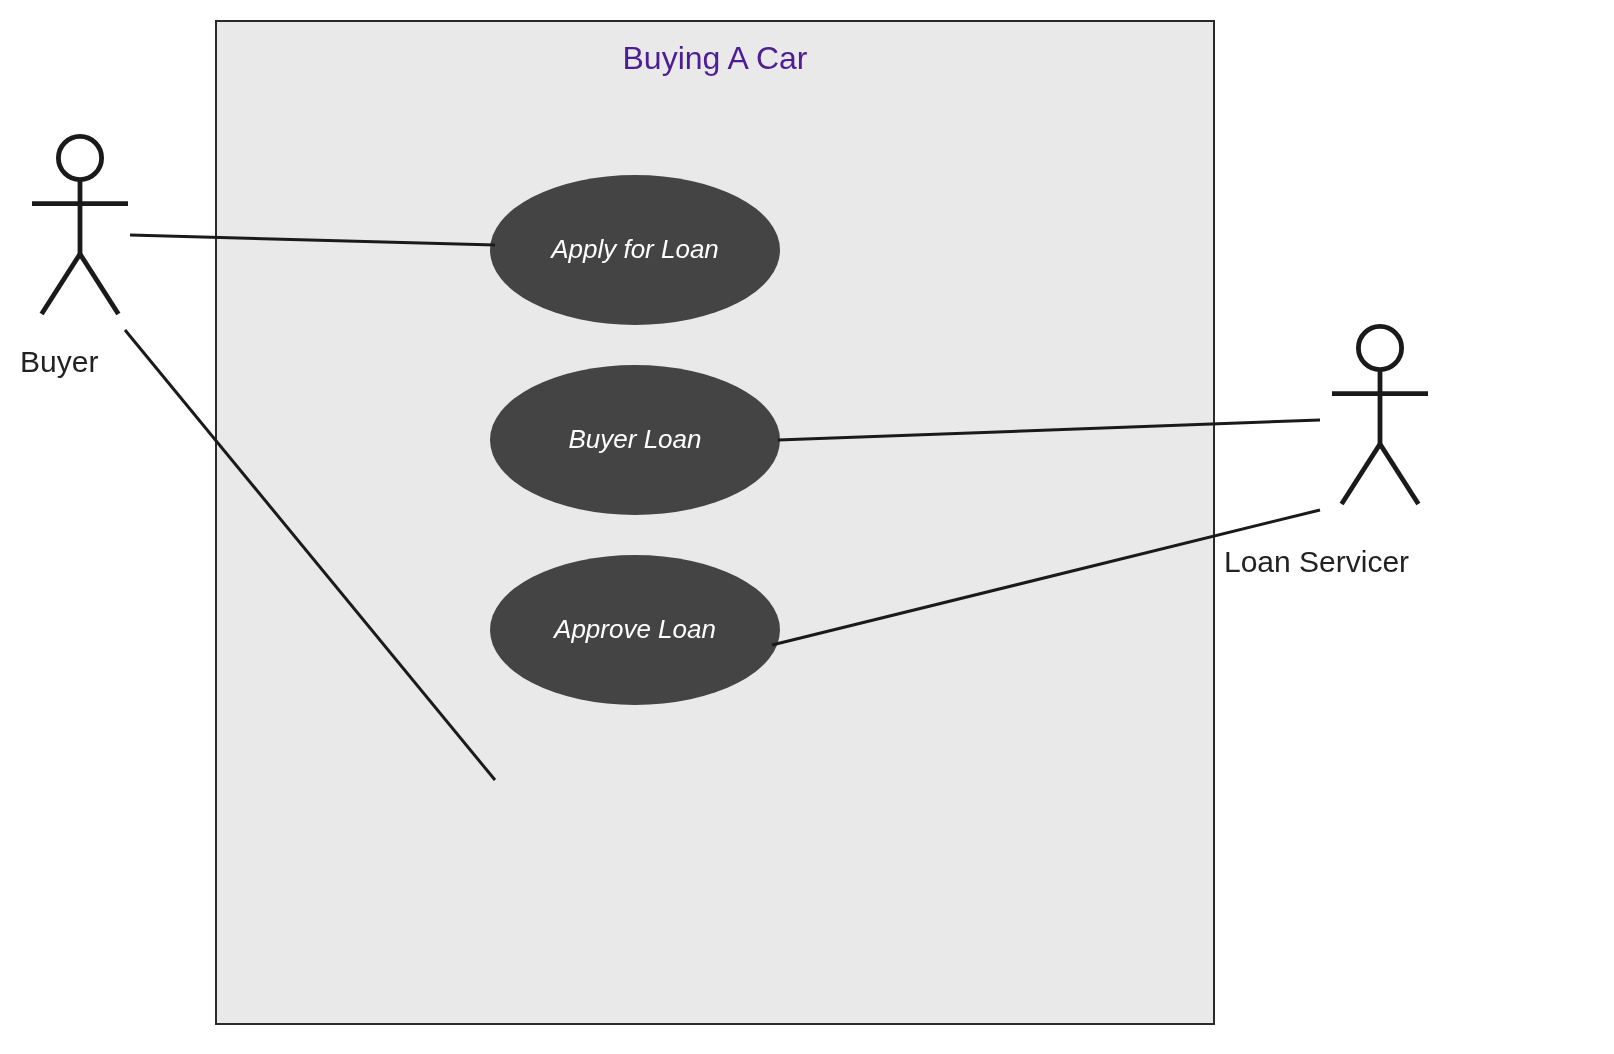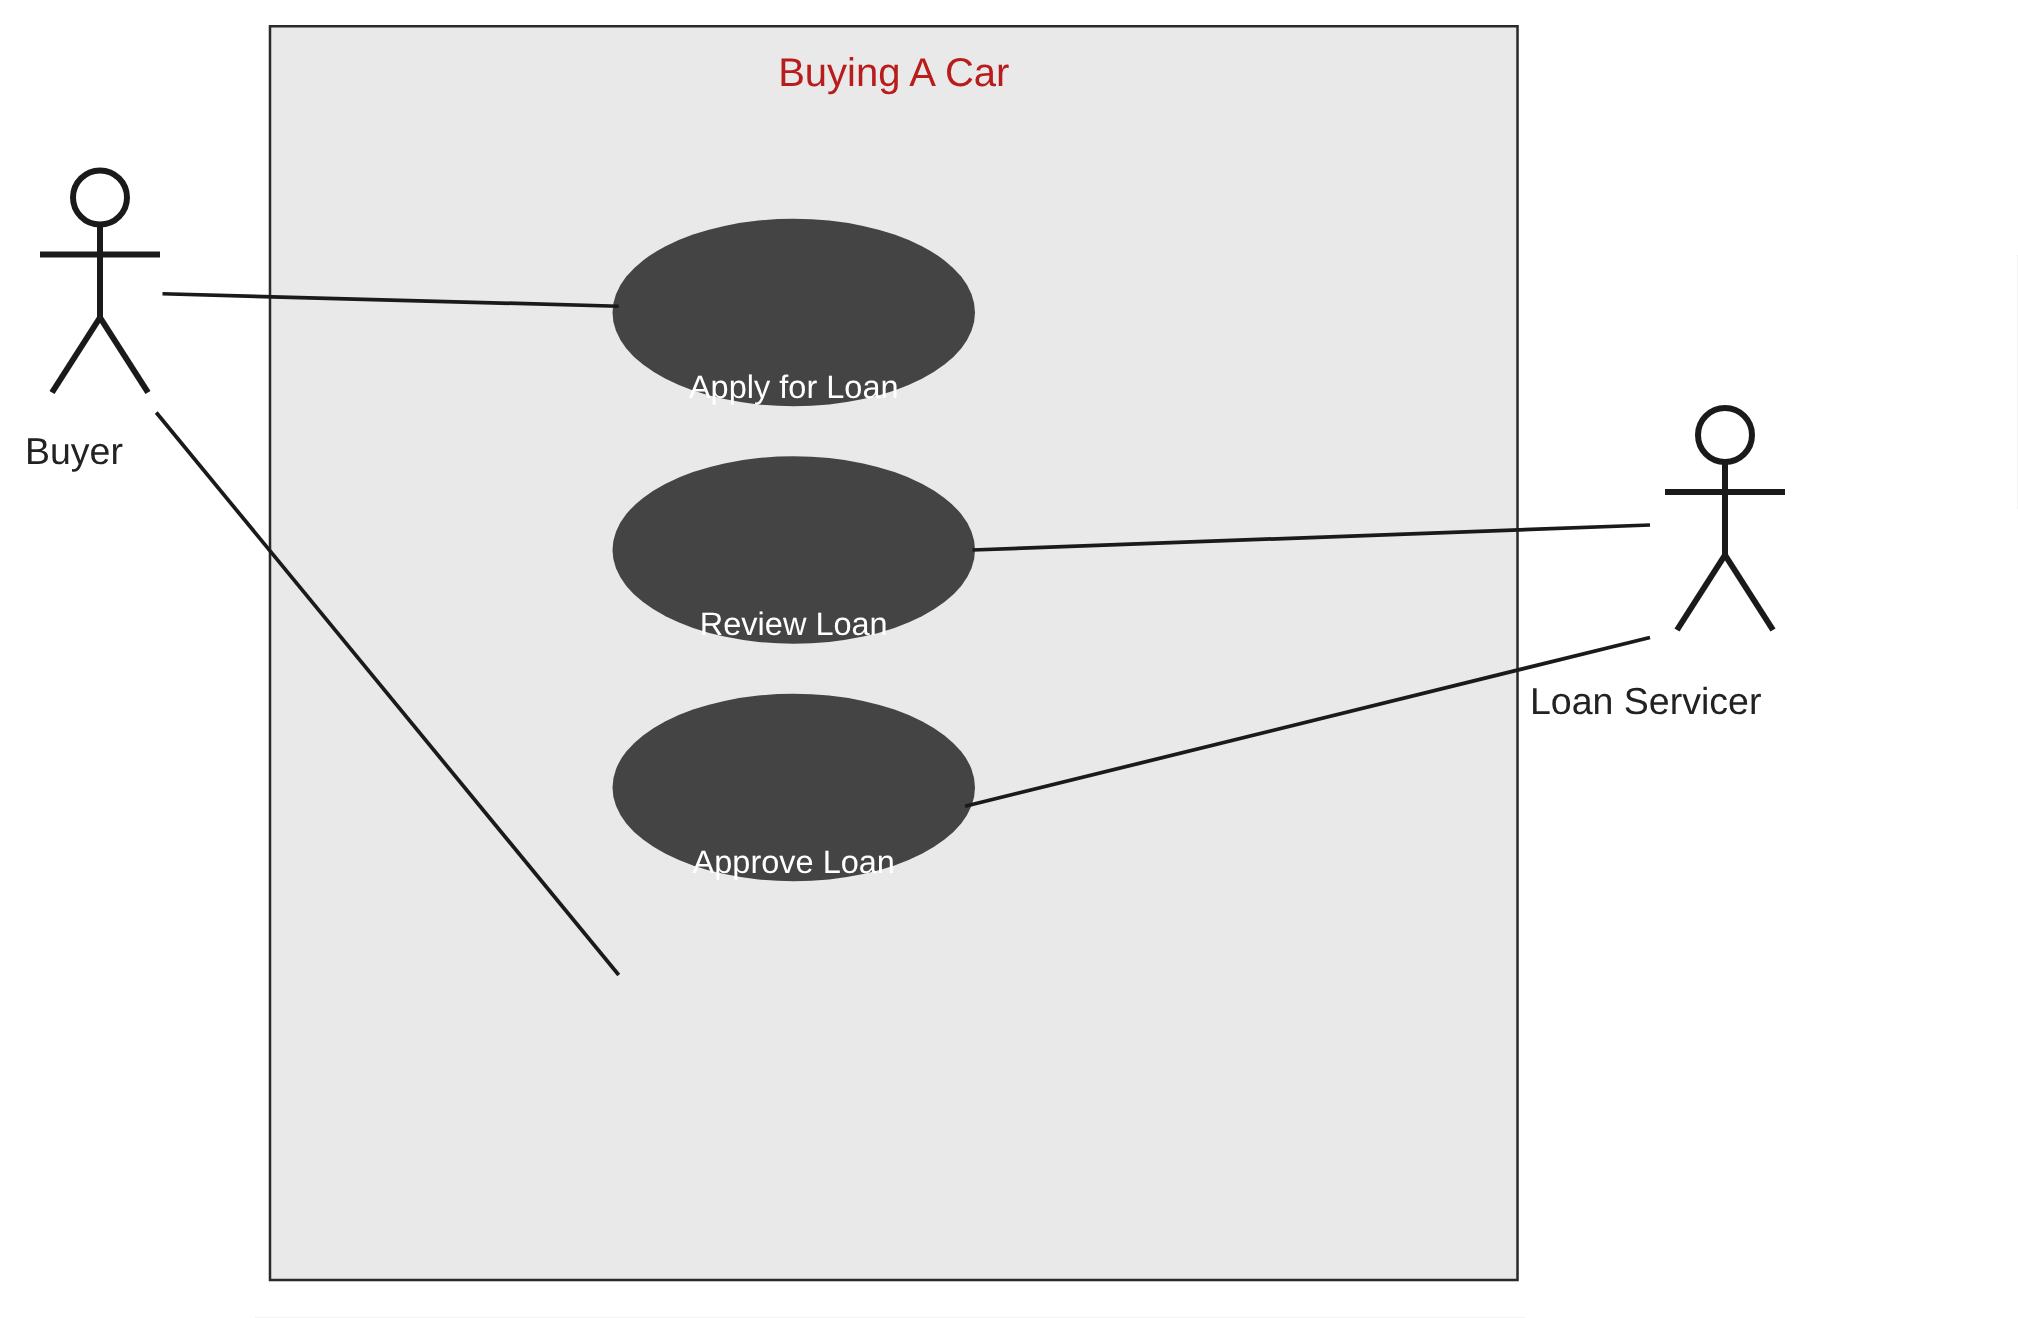--- a/index.html
+++ b/index.html
@@ -25,35 +25,36 @@
       background: #e9e9e9;
       border: 2px solid #2a2a2a;
     }
     .system-title {
       position: absolute;
       top: 18px;
       left: 0;
       width: 100%;
       text-align: center;
       font-size: 32px;
-      color: #b91c1c;
+      color: #4c1d95;
       font-weight: 400;
     }
     .usecase {
       position: absolute;
       border-radius: 50%;
       background: #444444;
       color: #ffffff;
       display: flex;
-      align-items: flex-end;
+      align-items: center;
       justify-content: center;
       text-align: center;
       font-size: 26px;
       line-height: 1.2;
       padding: 0 14px;
+      font-style: italic;
     }
     .usecase .label { pointer-events: none; }
     .actor-label {
       position: absolute;
       font-size: 30px;
       color: #222;
     }
     svg.overlay {
       position: absolute;
       top: 0; left: 0;
@@ -82,21 +83,21 @@
 
   <div class="system-box">
     <div class="system-title">Buying A Car</div>
   </div>
 
   <div class="usecase" style="left: 490px; top: 175px; width: 290px; height: 150px;">
     <span class="label">Apply for Loan</span>
   </div>
 
   <div class="usecase" style="left: 490px; top: 365px; width: 290px; height: 150px;">
-    <span class="label">Review Loan</span>
+    <span class="label">Buyer Loan</span>
   </div>
 
   <div class="usecase" style="left: 490px; top: 555px; width: 290px; height: 150px;">
     <span class="label">Approve Loan</span>
   </div>
 
 
   <svg class="actor" viewBox="0 0 100 160" style="left: 20px; top: 130px; width: 120px; height: 200px;">
     <circle cx="50" cy="20" r="18"></circle>
     <line x1="50" y1="38" x2="50" y2="100"></line>

